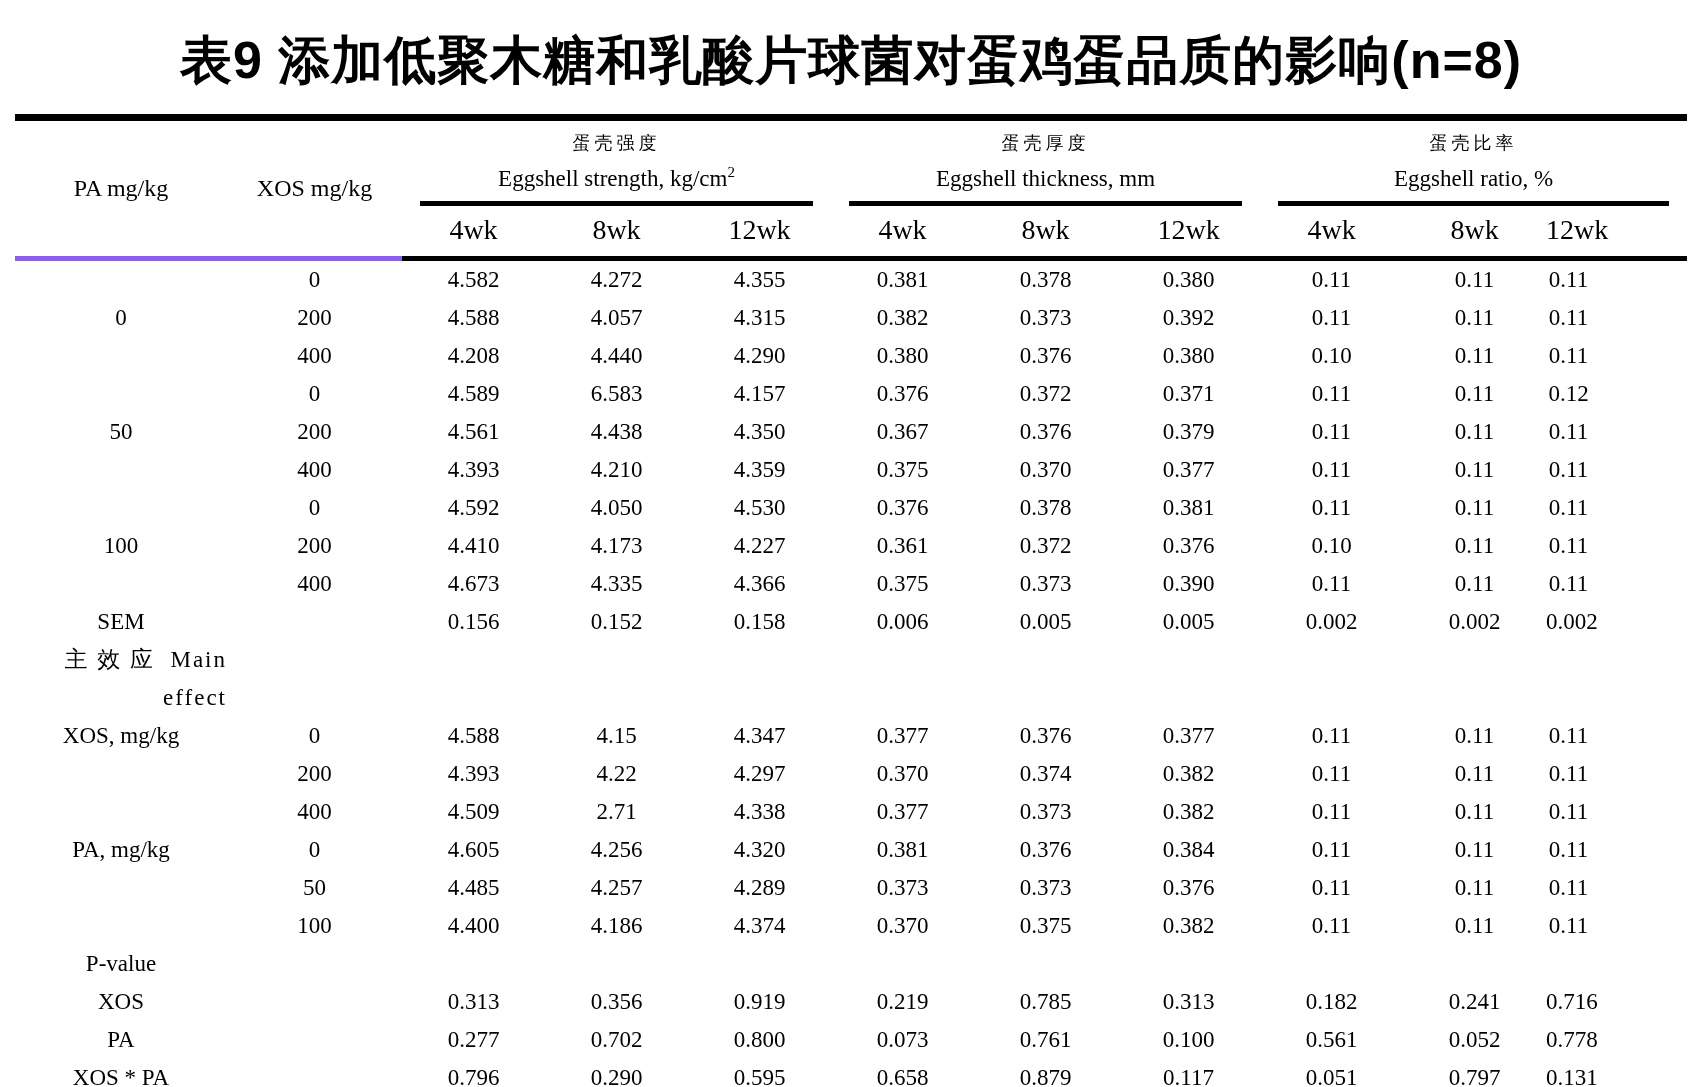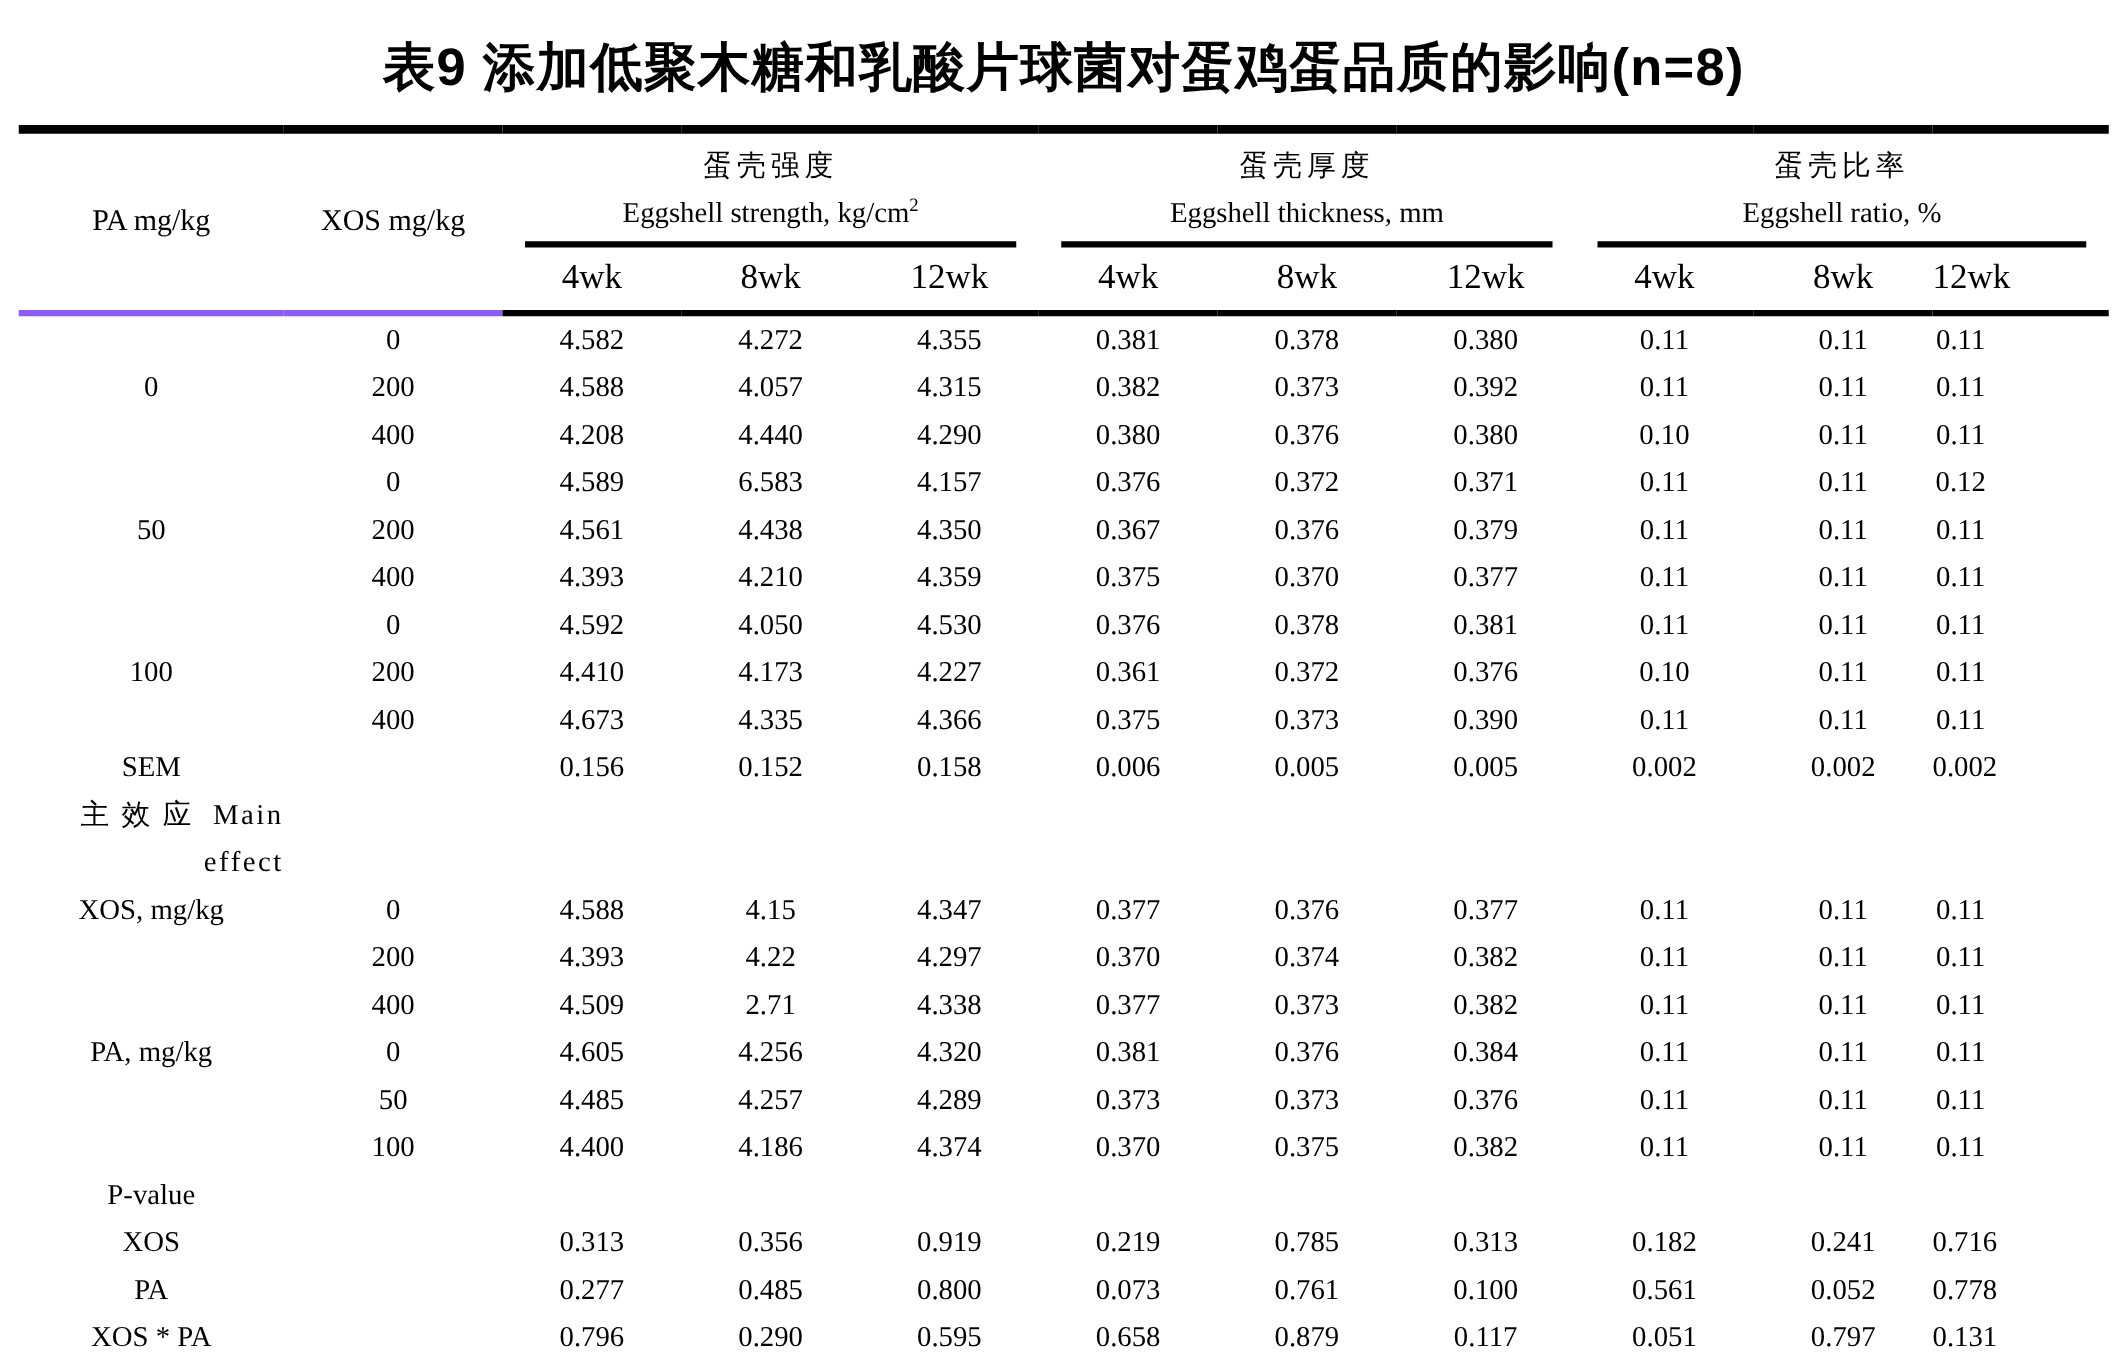--- a/index.html
+++ b/index.html
@@ -11,21 +11,21 @@
     width: 1702px;
     height: 1087px;
     font-family: "Liberation Serif", serif;
     color: #000000;
     overflow: hidden;
   }
   .page-title {
     text-align: center;
     font-family: "Liberation Sans", sans-serif;
     font-weight: bold;
-    font-size: 42px;
+    font-size: 52px;
     margin: 26px 0 18px 0;
     letter-spacing: 1px;
   }
   table.paper-table {
     border-collapse: collapse;
     table-layout: fixed;
     width: 1672px;
     margin: 0 15px;
     border-top: 7px solid #000;
     border-bottom: 8px solid #000;
@@ -43,21 +43,21 @@
   }
   th.group {
     padding: 10px 18px 0 18px;
     vertical-align: top;
   }
   .group-inner {
     border-bottom: 5px solid #000;
     padding-bottom: 9px;
   }
   .group-zh {
-    font-size: 23px;
+    font-size: 18px;
     letter-spacing: 4px;
     margin-bottom: 9px;
     text-align: center;
   }
   .group-en {
     font-size: 23px;
     text-align: center;
     white-space: nowrap;
   }
   .group-en sup { font-size: 15px; }
@@ -397,21 +397,21 @@
         <td>0.785</td>
         <td>0.313</td>
         <td>0.182</td>
         <td>0.241</td>
         <td>0.716</td>
       </tr>
       <tr>
         <td>PA</td>
         <td></td>
         <td>0.277</td>
-        <td>0.485</td>
+        <td>0.702</td>
         <td>0.800</td>
         <td>0.073</td>
         <td>0.761</td>
         <td>0.100</td>
         <td>0.561</td>
         <td>0.052</td>
         <td>0.778</td>
       </tr>
       <tr>
         <td>XOS * PA</td>

